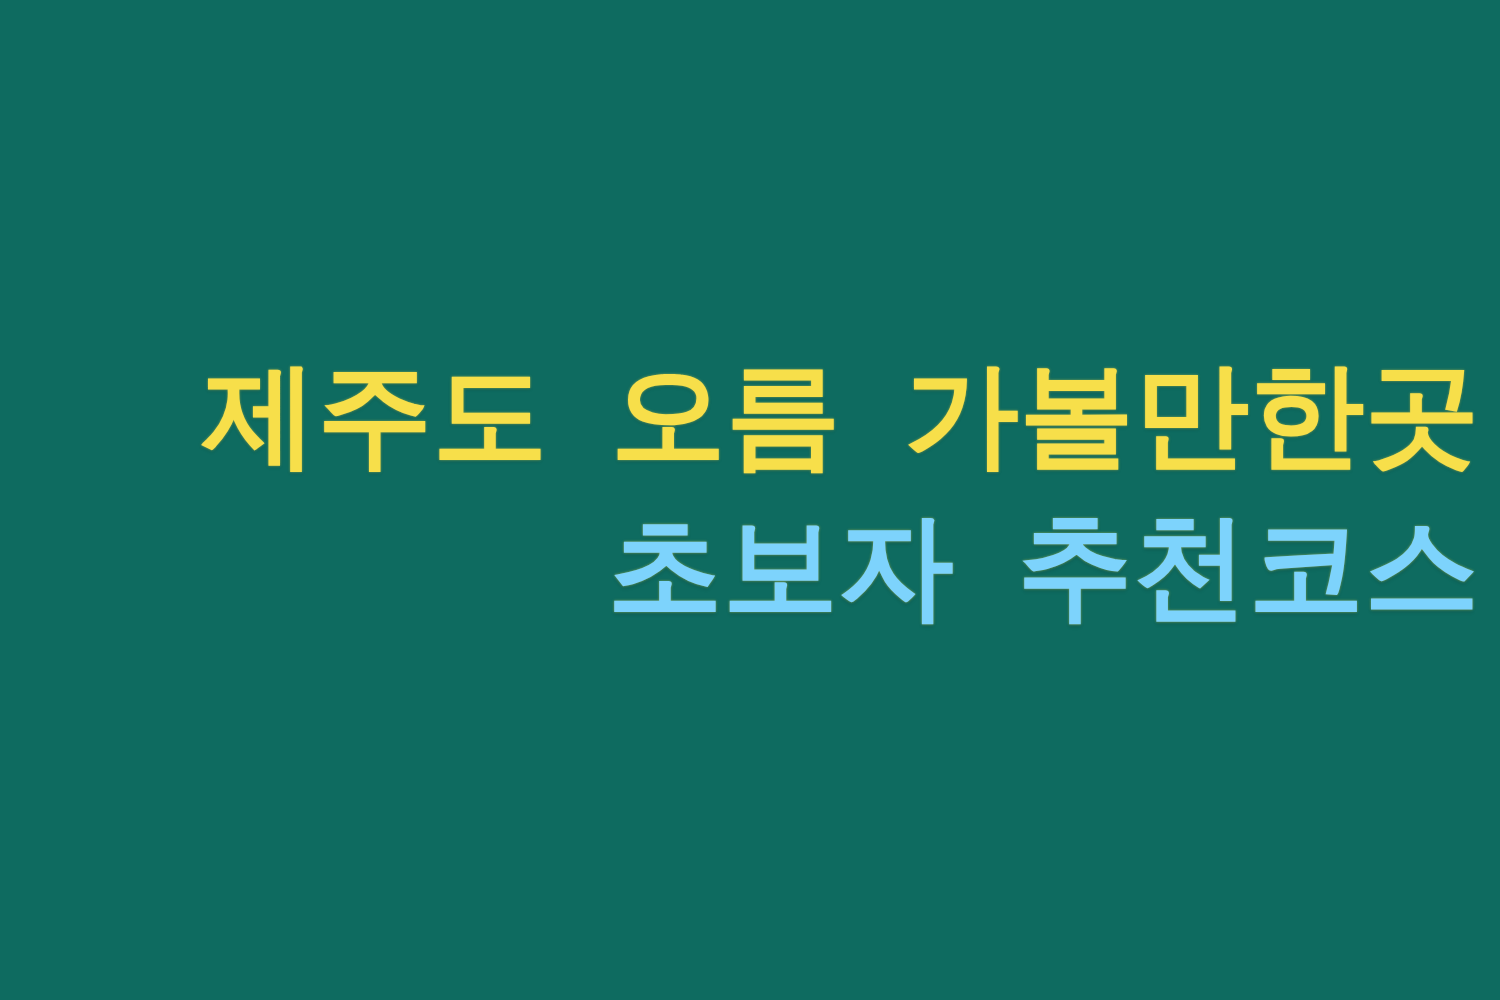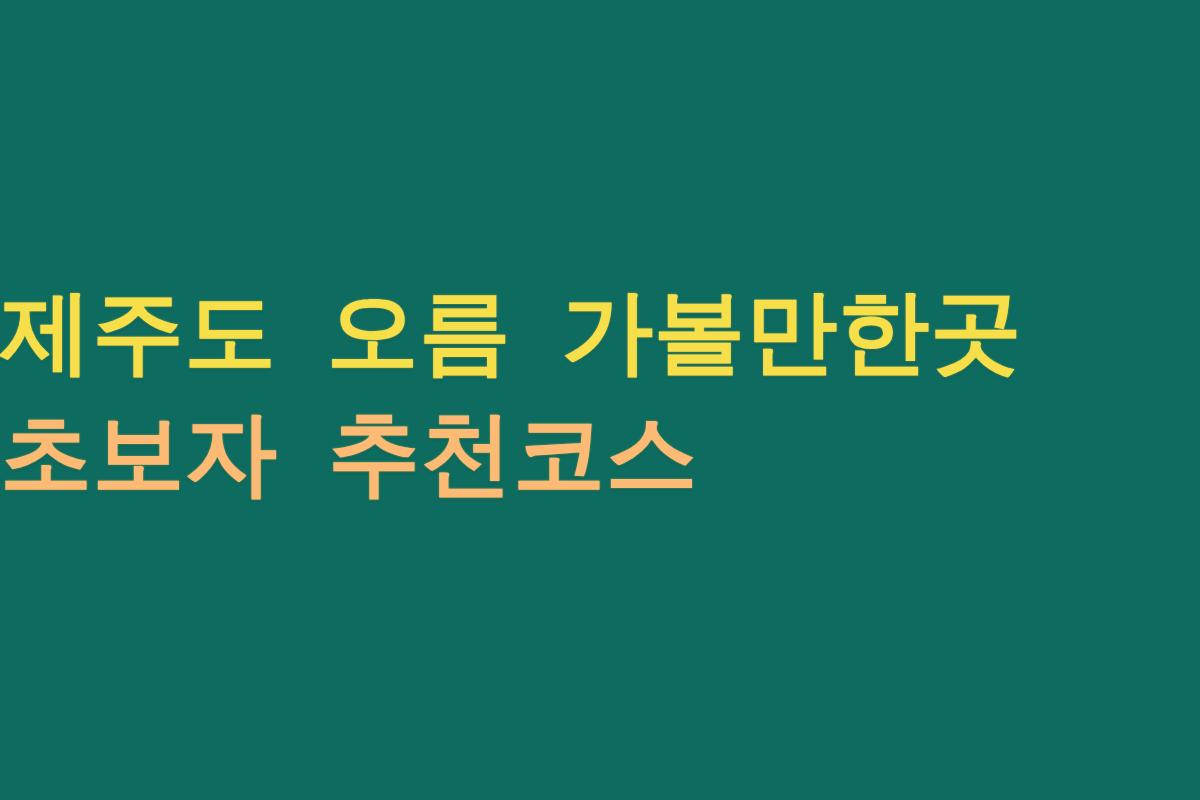--- a/index.html
+++ b/index.html
@@ -23,25 +23,25 @@
     flex-direction: column;
     align-items: center;
     justify-content: center;
     box-sizing: border-box;
   }
 
   
   #title-block {
     position: absolute;
     left: 0;
-    right: 2px;
+    right: 16px;
     top: 286px;
     display: flex;
     flex-direction: column;
-    align-items: flex-start;
+    align-items: flex-end;
     justify-content: flex-start;
     text-align: center;
     user-select: none;
   }
 
   .title-line {
     display: block;
     color: #F7DF4A;
     font-family: "DejaVu Sans", "Liberation Sans", sans-serif;
     font-weight: 700;
@@ -67,17 +67,17 @@
 </style>
 </head>
 <body>
 
 <div id="canvas" style="background: rgb(14, 107, 96);">
 
   <div id="title-block">
 
     <span class="title-line line-1" style="color: rgb(247, 223, 74); font-size: 91.6458px;">제주도 오름 가볼만한곳</span>
 
-    <span class="title-line line-2" style="color: #fdba74; font-size: 92.0072px;">초보자 추천코스</span>
+    <span class="title-line line-2" style="color: #7dd3fc; font-size: 92.0072px;">초보자 추천코스</span>
 
   </div>
 
 </div>
 
 </body></html>

